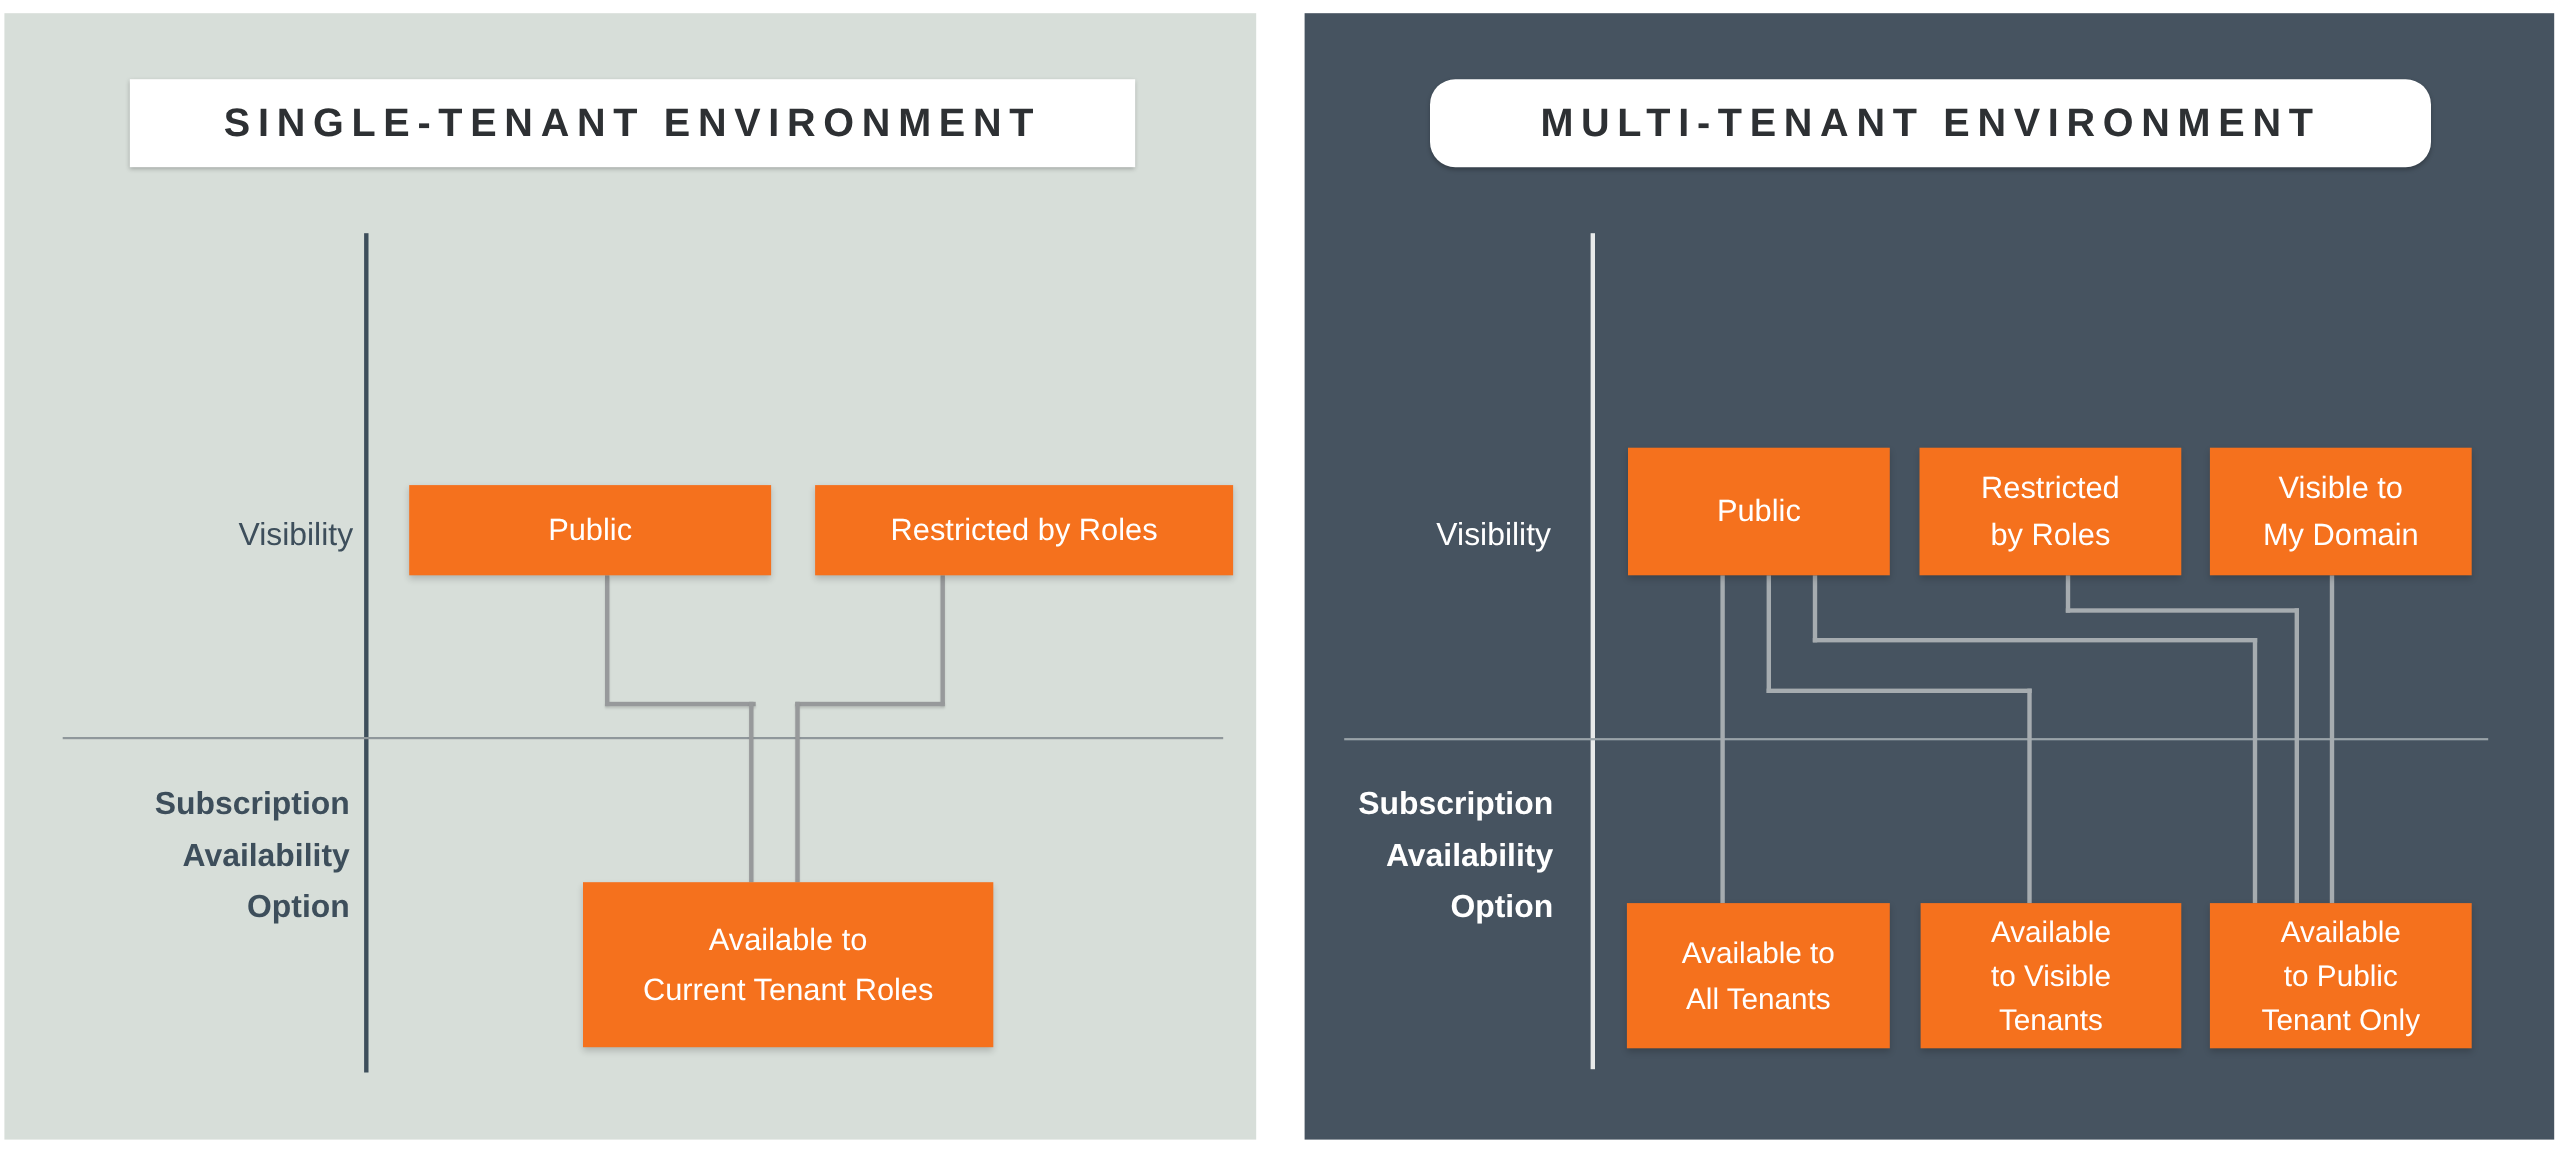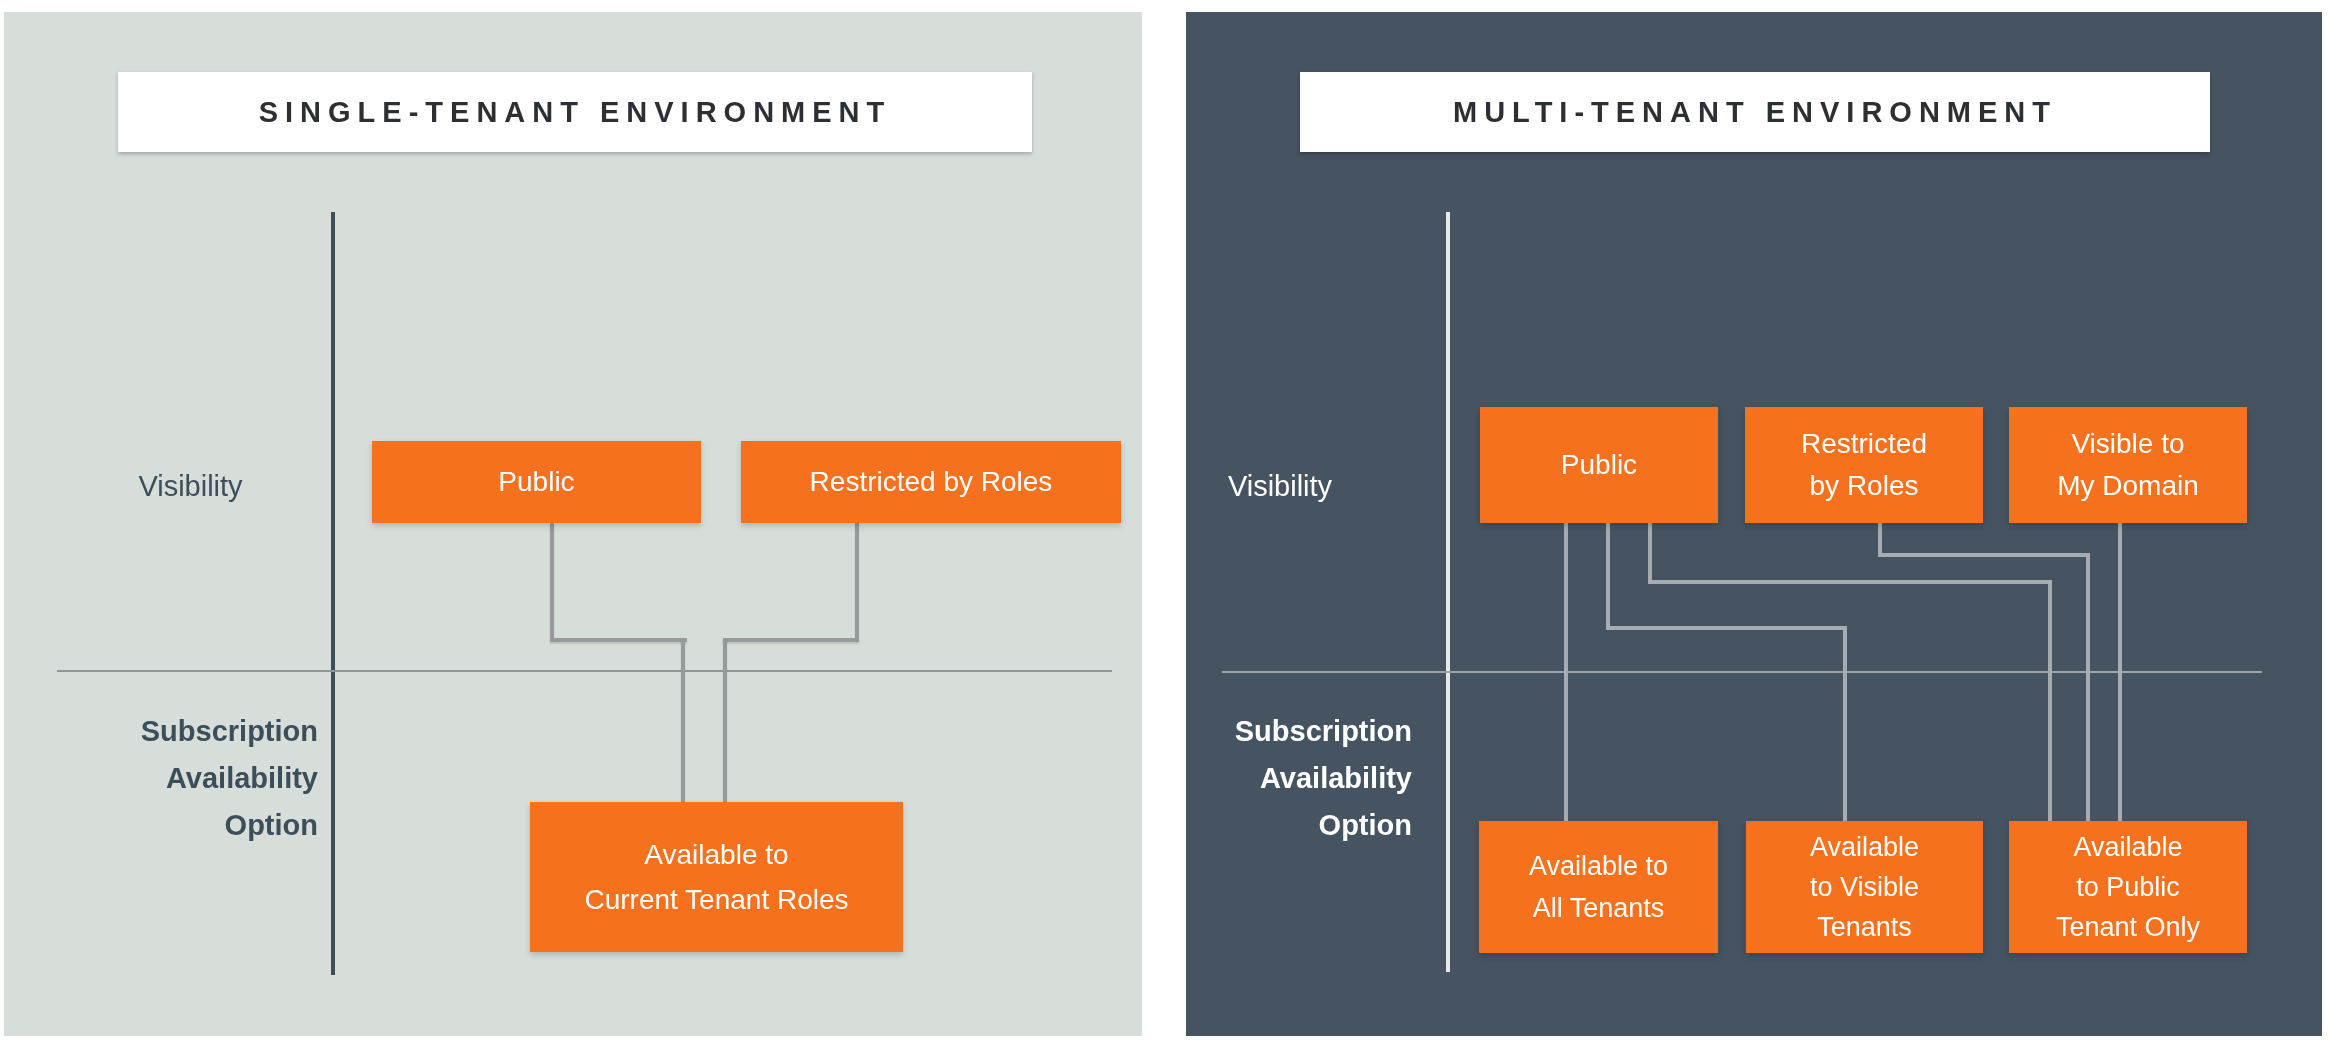--- a/index.html
+++ b/index.html
@@ -6,32 +6,32 @@
   .canvas{position:relative;width:2330px;height:1048px;background:#ffffff;overflow:hidden;
           font-family:"Liberation Sans","DejaVu Sans",sans-serif;}
   .panel{position:absolute;top:12px;height:1024px;}
   .panel.left{left:4px;width:1138px;background:#d7ded9;}
   .panel.right{left:1186px;width:1136px;background:#465360;}
 
   .title-box{position:absolute;top:72px;height:80px;background:#ffffff;
              display:flex;align-items:center;justify-content:center;
              box-shadow:0 2px 4px rgba(0,0,0,0.25);}
   .title-box.left{left:118px;width:914px;}
-  .title-box.right{left:1300px;width:910px;}
-  .title-text{font-size:29px;font-weight:600;letter-spacing:7px;color:#2d3033;white-space:nowrap;}
+  .title-box.right{left:1300px;width:910px;border-radius:23px;}
+  .title-text{font-size:36px;font-weight:600;letter-spacing:7px;color:#2d3033;white-space:nowrap;}
 
   .axis-line{position:absolute;width:4px;}
   .axis-line.left{left:331px;top:212px;height:763px;background:#3d4e5b;}
   .axis-line.right{left:1446px;top:212px;height:760px;background:#e8eaea;}
 
   .divider{position:absolute;height:2px;}
   .divider.left{left:57px;top:670px;width:1055px;background:#8f979b;}
   .divider.right{left:1222px;top:671px;width:1040px;background:#9aa3a9;}
 
-  .axis-label{position:absolute;text-align:center;font-size:29px;font-weight:500;line-height:40px;}
+  .axis-label{position:absolute;text-align:right;font-size:29px;font-weight:500;line-height:40px;}
   .axis-label.vis-left{left:60px;top:466px;width:261px;color:#3d4e5b;}
   .axis-label.vis-right{left:1150px;top:466px;width:260px;color:#ffffff;}
   .sub-label{position:absolute;text-align:right;font-size:29px;font-weight:700;line-height:47px;}
   .sub-label.left{left:60px;top:708px;width:258px;color:#3d4e5b;}
   .sub-label.right{left:1152px;top:708px;width:260px;color:#ffffff;}
 
   .obox{position:absolute;background:#f5711d;color:#ffffff;display:flex;flex-direction:column;
         align-items:center;justify-content:center;text-align:center;
         box-shadow:0 3px 6px rgba(0,0,0,0.18);z-index:3;}
   .obox .ln{display:block;}

